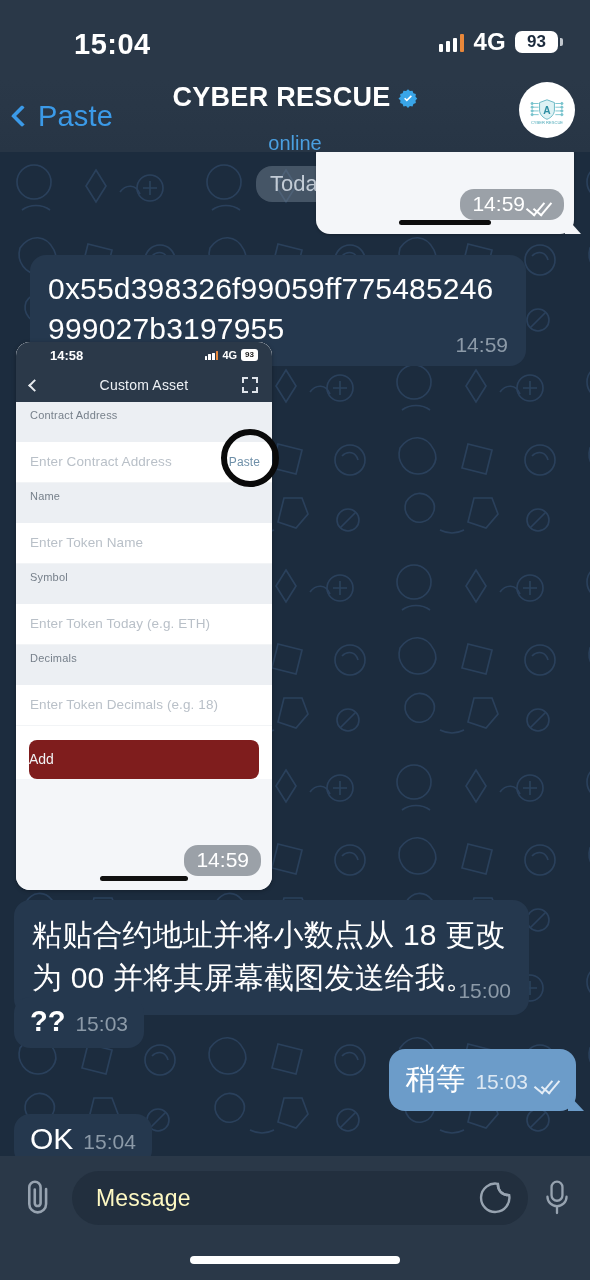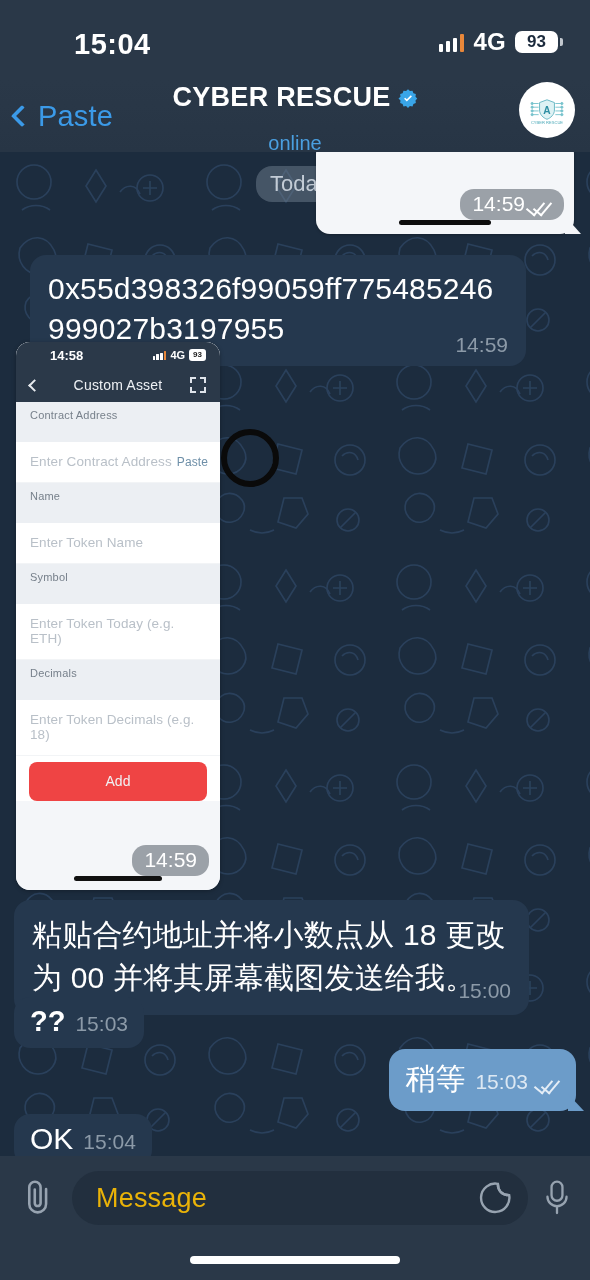--- a/index.html
+++ b/index.html
@@ -171,21 +171,21 @@
     word-break: break-all; letter-spacing:.2px;
   }
   .addr-time {
     position:absolute; right: 18px; bottom: 9px;
     color:#8c9aa8; font-size: 21px;
   }
 
   
   .shot-wrap {
     position:absolute; left: 16px; top: 190px;
-    width: 204px; height: 548px;
+    width: 256px; height: 548px;
     border-radius: 14px;
     background:#f4f6f9;
     box-shadow: 0 1px 4px rgba(0,0,0,.3);
     overflow: visible;
   }
   .shot-inner {
     position:absolute; inset:0;
     border-radius: 14px;
     overflow:hidden;
     background:#f4f6f9;
@@ -234,23 +234,23 @@
     font-size: 13.5px; padding: 12px 14px 13px;
     position:relative;
     border-bottom: 1px solid #f2f4f6;
     letter-spacing:.1px;
   }
   .paste-link {
     position:absolute; right: 12px; top: 50%; transform:translateY(-50%);
     color:#6e8fa8; font-size: 12px;
   }
   .add-btn {
-    margin: 6px 13px 0;
-    background:#ef4444; color:#f0f2f4;
-    text-align:center; font-size: 14px;
+    margin: 14px 13px 0;
+    background:#7f1d1d; color:#f0f2f4;
+    font-size: 14px;
     padding: 11px 0 12px; border-radius: 8px;
   }
   .circle-ann {
     position:absolute;
     left: 205px; top: 87px;
     width: 58px; height: 58px;
     border: 6px solid #0a0a0a;
     border-radius: 50%;
     z-index: 8;
   }
@@ -336,21 +336,21 @@
   }
   .clip-icon { width: 40px; height: 42px; flex:none; }
   .msg-field {
     flex: 1; height: 54px;
     background: #222f3e;
     border-radius: 28px;
     display:flex; align-items:center;
     padding: 0 60px 0 24px;
     position:relative;
   }
-  .msg-ph { color:#eab308; font-size: 27px; letter-spacing:.2px;}
+  .msg-ph { color:#fef9c3; font-size: 23px; letter-spacing:.2px;}
   .sticker-icon { position:absolute; right: 16px; width: 34px; height: 34px;}
   .mic-icon { width: 30px; height: 42px; flex:none; }
   .home-bar {
     position:absolute; left:50%; transform:translateX(-50%);
     bottom: 16px; width: 210px; height: 8px;
     background:#ffffff; border-radius: 5px;
   }
 </style>
 </head>
 <body>

